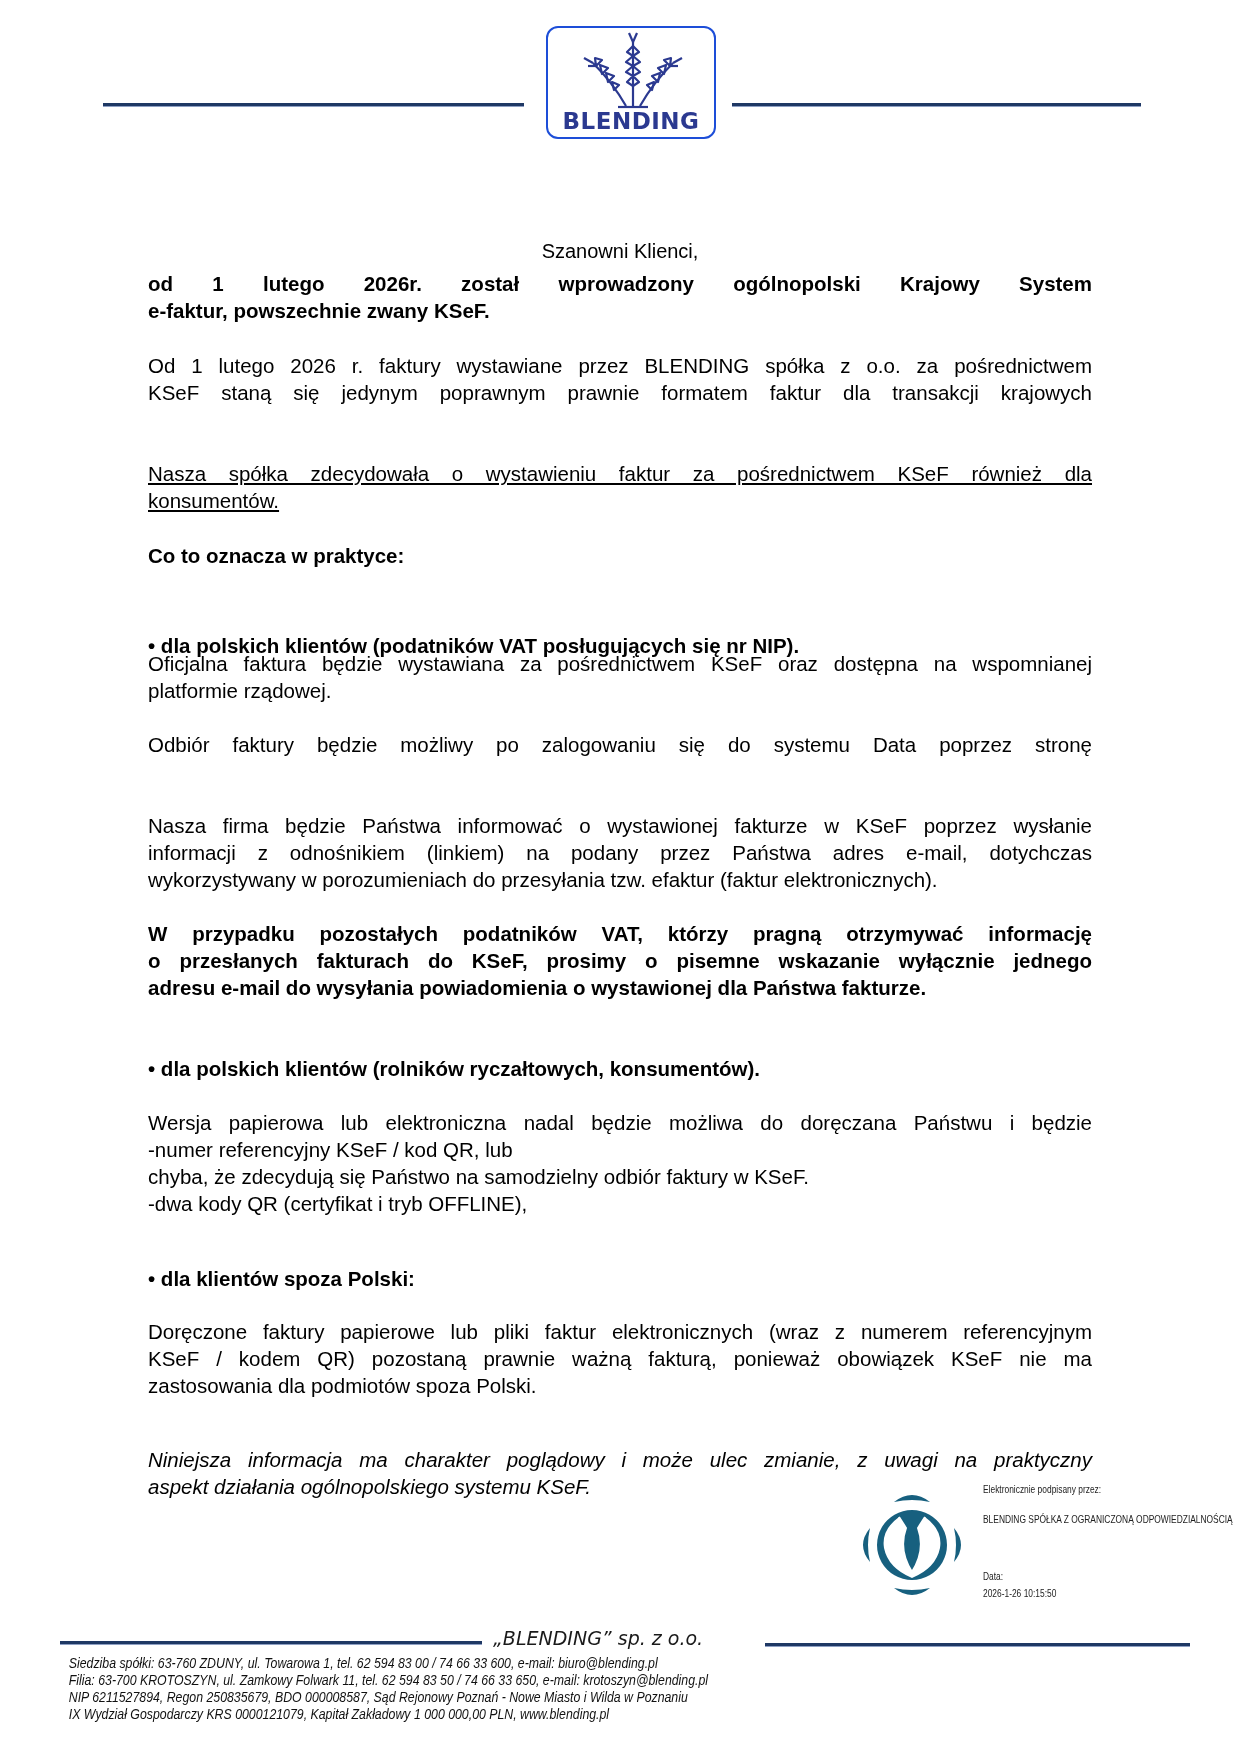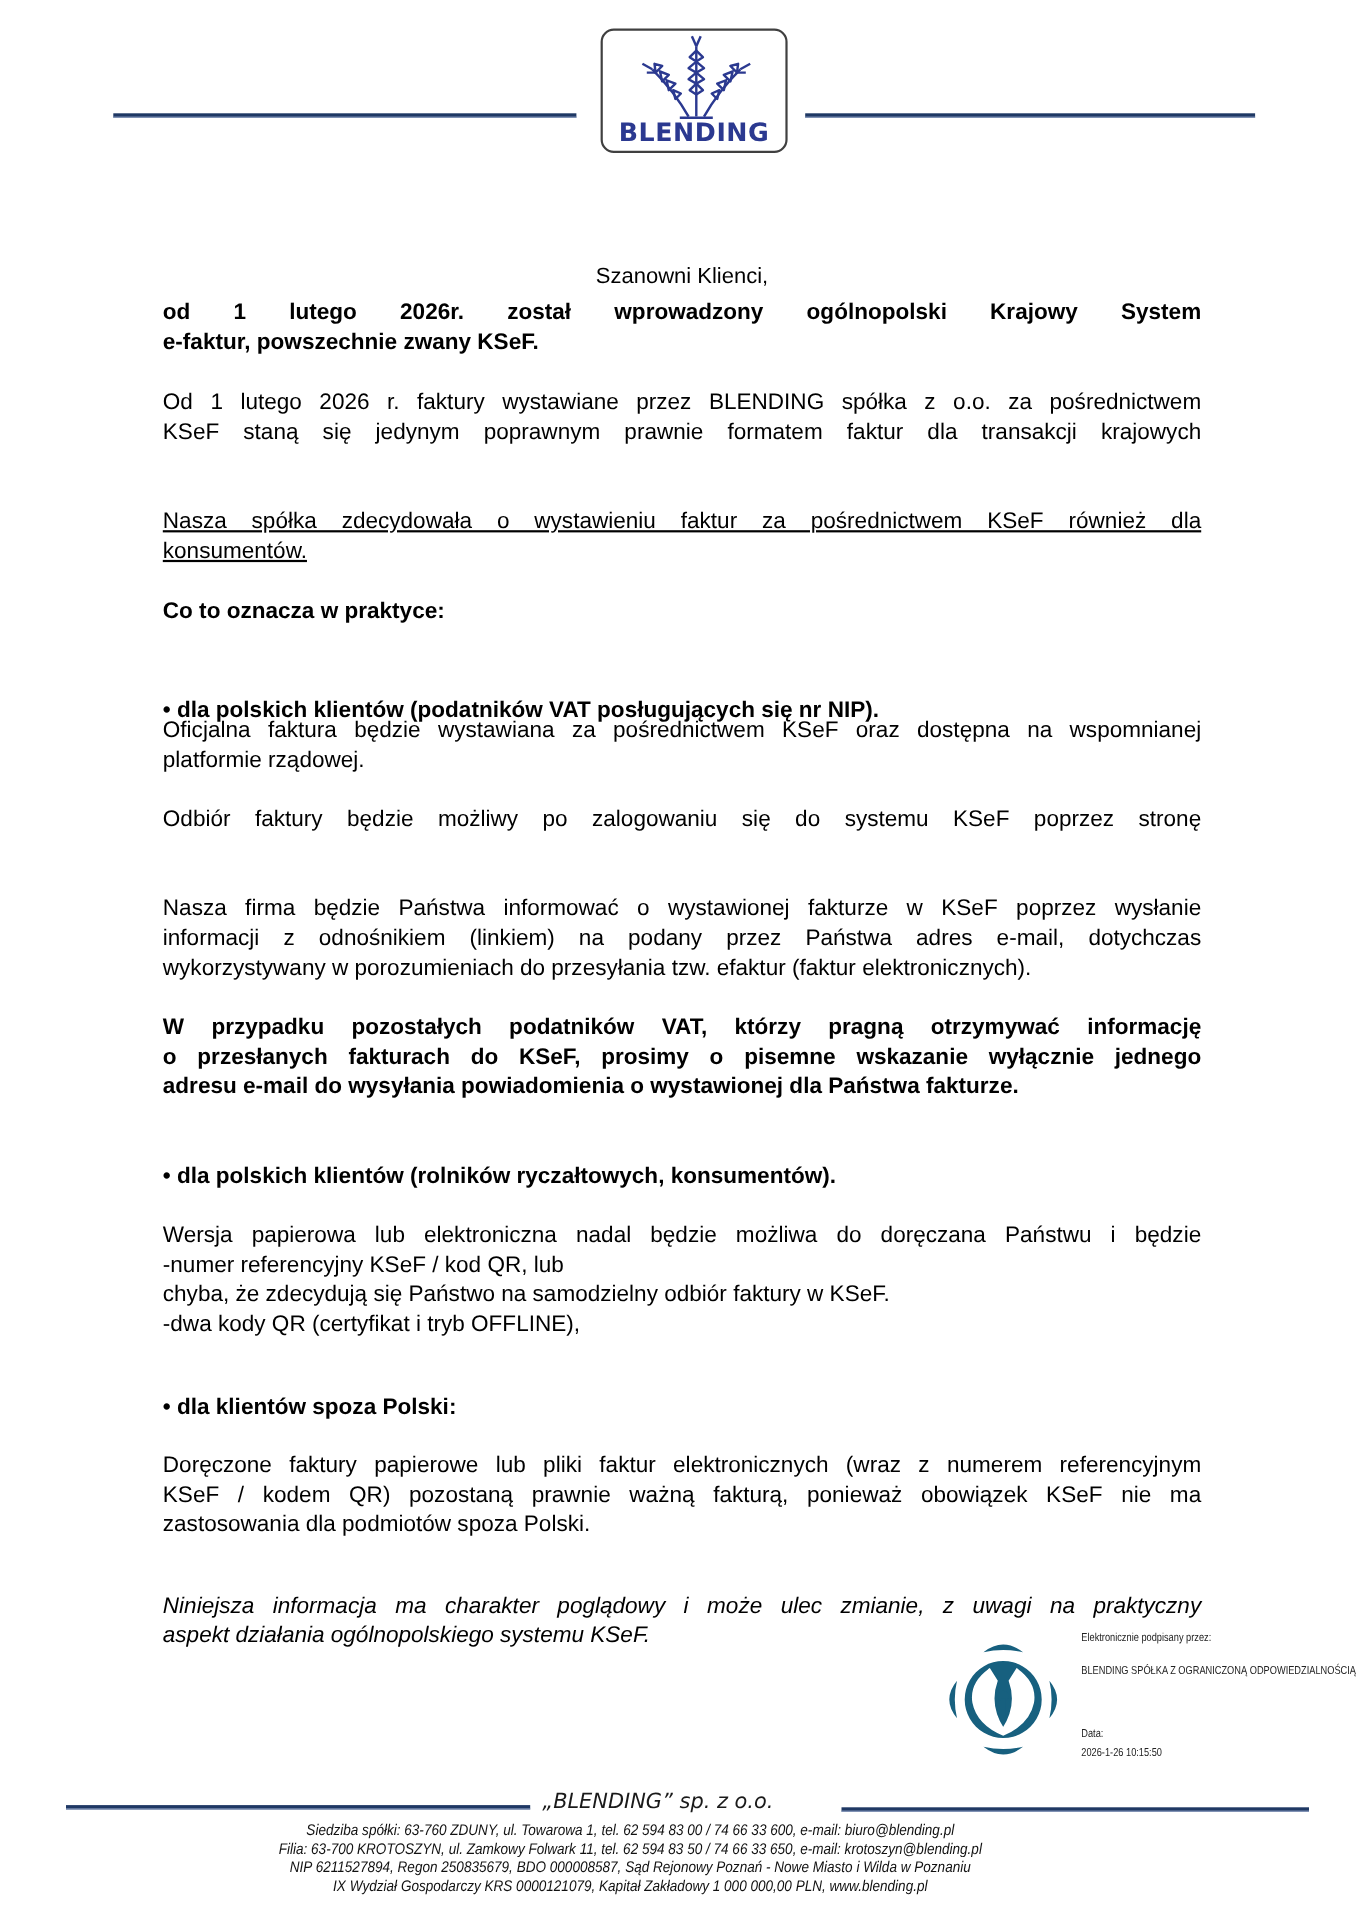--- a/index.html
+++ b/index.html
@@ -1,20 +1,20 @@
 <!DOCTYPE html>
 <html><head>
 <meta charset="utf-8">
 <style>
   html, body { margin: 0; padding: 0; background: #ffffff; }
   body { width: 1241px; height: 1755px; position: relative; overflow: hidden;
          font-family: "Liberation Sans", sans-serif; color: #000; }
   .hline { position: absolute; height: 3px; background: #1f3864; border-bottom: 1px solid #8ea0c4; }
   .logo-box { position: absolute; left: 546px; top: 26px; width: 170px; height: 113px;
-              border: 2px solid #404040; border-radius: 12px; box-sizing: border-box; background: #fff; }
+              border: 2px solid #1d4ed8; border-radius: 12px; box-sizing: border-box; background: #fff; }
   .logo-box svg { position: absolute; left: 0; top: 0; }
   .logo-text { position: absolute; left: 0; right: 0; top: 80px; text-align: center;
                font-family: "DejaVu Sans", sans-serif; font-weight: bold; font-size: 23px;
                color: #2b3990; letter-spacing: 0.5px; }
 
   .body { position: absolute; left: 148px; width: 944px; font-size: 20px; line-height: 27px; }
   .p { position: absolute; left: 148px; width: 944px; font-size: 20.5px; line-height: 27px; text-align: justify; }
   .bold { font-weight: bold; }
   .ital { font-style: italic; }
   .ul { text-decoration: underline; }
@@ -22,21 +22,21 @@
   a.link { color: #0000ee; text-decoration: underline; }
   .jline { display: block; text-align: justify; text-align-last: justify; }
   .lline { display: block; text-align: left; }
 
   .sig-emblem { position: absolute; left: 858px; top: 1490px; width: 108px; height: 110px; }
   .sig-text { position: absolute; left: 983px; font-family: "Liberation Sans", sans-serif;
               font-size: 10.5px; color: #222; transform: scaleX(0.8); transform-origin: left top; white-space: nowrap; }
 
   .footer-title { position: absolute; left: 493px; top: 1627px; font-family: "DejaVu Sans", sans-serif;
                   font-weight: normal; font-style: italic; font-size: 19px; color: #1a1a1a; white-space: nowrap; }
-  .footer-lines { position: absolute; left: 0; width: 1146px; top: 1655px; text-align: center;
+  .footer-lines { position: absolute; left: 0; width: 1146px; top: 1655px; 
                   font-size: 14px; line-height: 17px; font-style: italic; color: #111; }
   .footer-lines div { transform: scaleX(0.88); }
 </style>
 </head>
 <body>
 
 <div class="hline" style="left:103px; top:103px; width:421px;"></div>
 <div class="hline" style="left:732px; top:103px; width:409px;"></div>
 
 <div class="logo-box">
@@ -85,21 +85,21 @@
 <div class="p bold" style="top:542px;">Co to oznacza w praktyce:</div>
 
 <div class="p bold" style="top:596px;margin-top:36px;">• dla polskich klientów (podatników VAT posługujących się nr NIP).</div>
 
 <div class="p" style="top:650px;">
   <span class="jline">Oficjalna faktura będzie wystawiana za pośrednictwem KSeF oraz dostępna na wspomnianej</span>
   <span class="lline">platformie rządowej.</span>
 </div>
 
 <div class="p" style="top:731px;">
-  <span class="jline">Odbiór faktury będzie możliwy po zalogowaniu się do systemu KSeF poprzez stronę</span>
+  <span class="jline">Odbiór faktury będzie możliwy po zalogowaniu się do systemu Data poprzez stronę</span>
 </div>
 
 <div class="p" style="top:812px;">
   <span class="jline">Nasza firma będzie Państwa informować o wystawionej fakturze w KSeF poprzez wysłanie</span>
   <span class="jline">informacji z odnośnikiem (linkiem) na podany przez Państwa adres e-mail, dotychczas</span>
   <span class="lline">wykorzystywany w porozumieniach do przesyłania tzw. efaktur  (faktur elektronicznych).</span>
 </div>
 
 <div class="p bold" style="top:920px;">
   <span class="jline">W przypadku pozostałych podatników VAT, którzy pragną otrzymywać informację</span>

